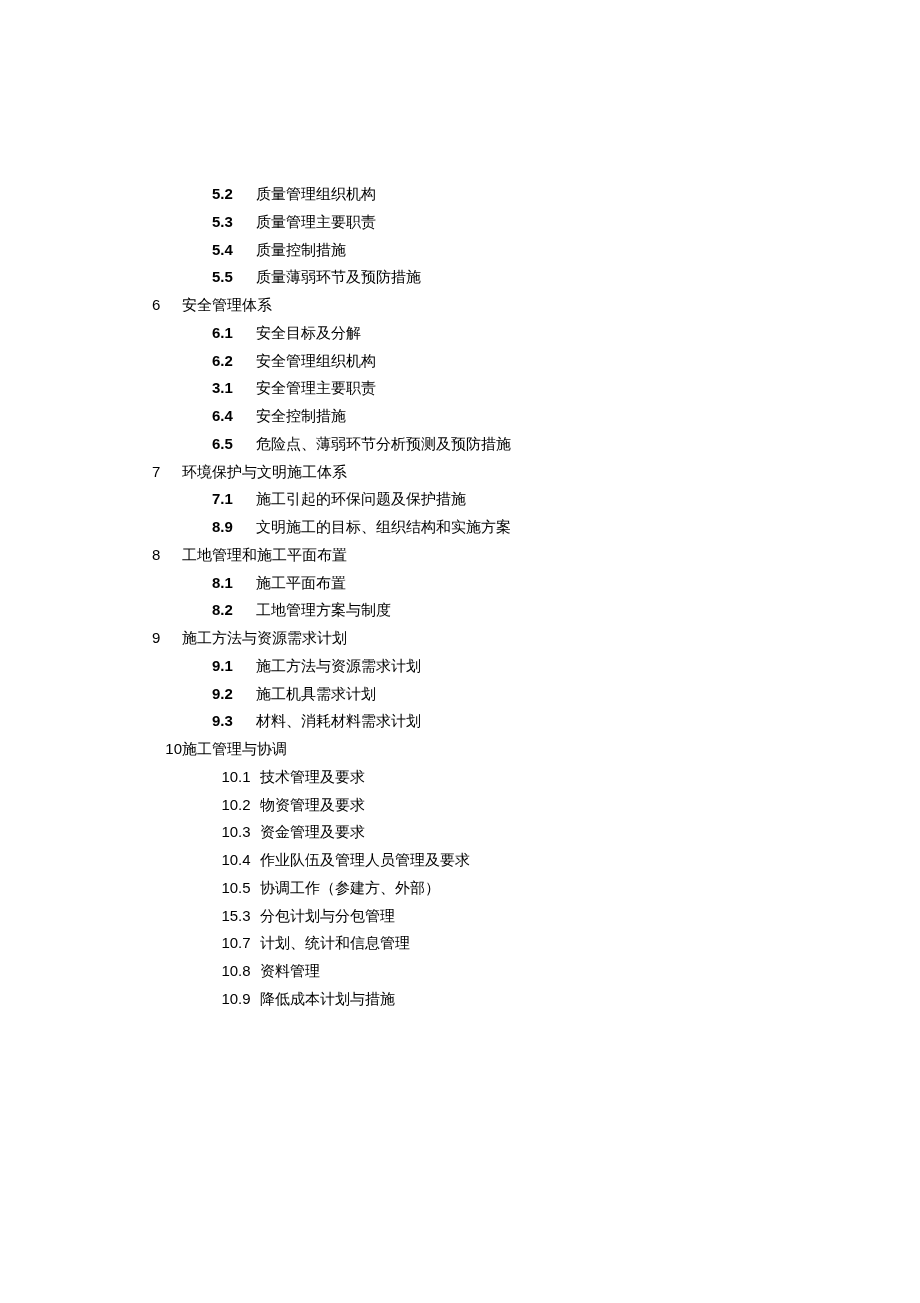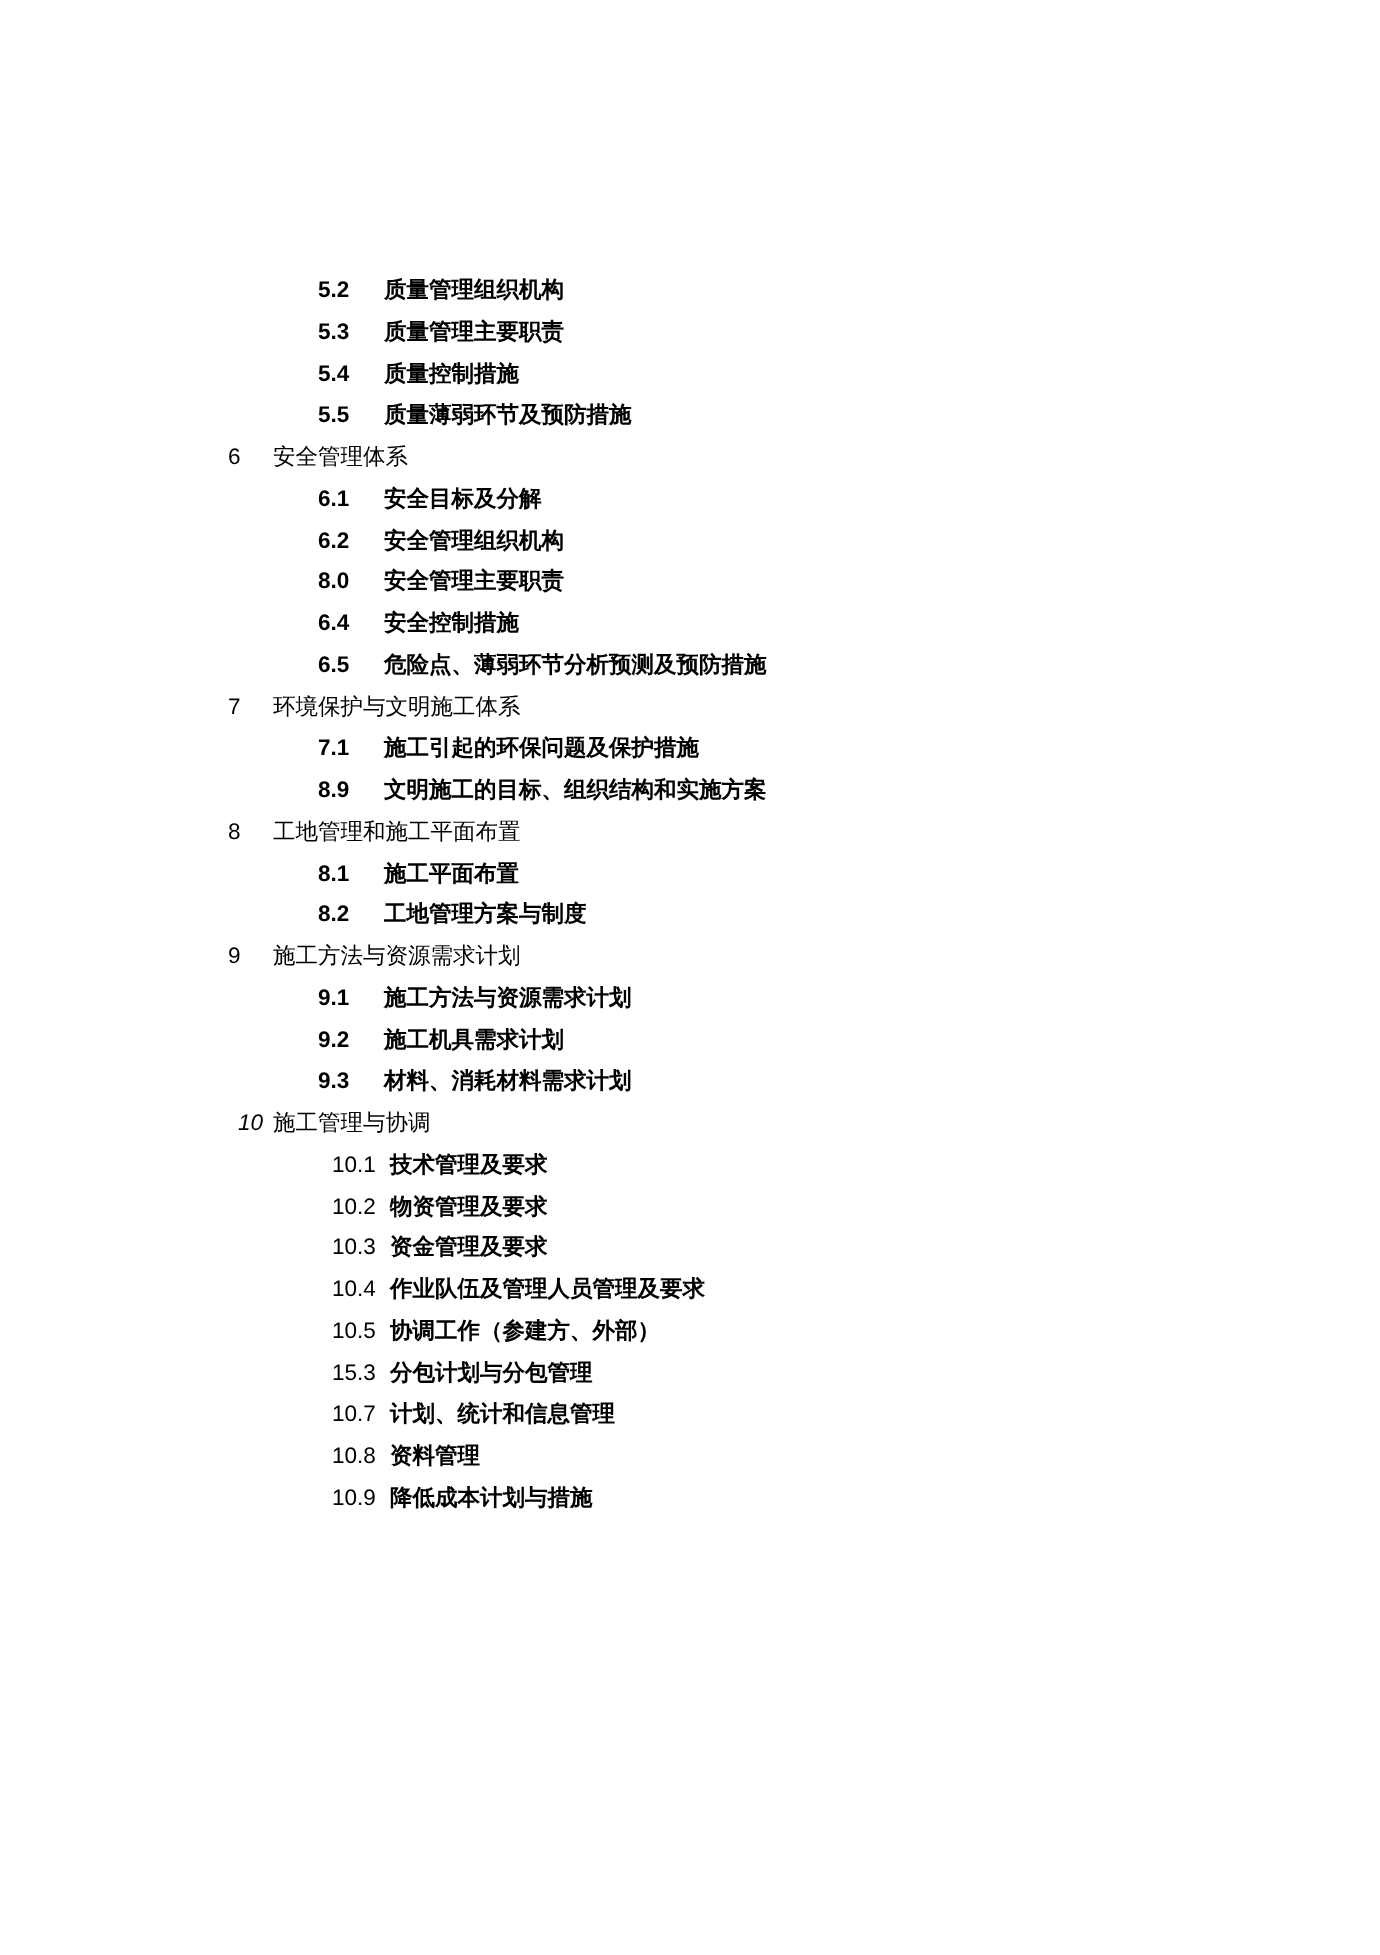--- a/index.html
+++ b/index.html
@@ -23,43 +23,41 @@
       align-items: baseline;
     }
     .num-l1 {
       display: inline-block;
       width: 30px;
       text-align: left;
     }
     .num-l1-wide {
       display: inline-block;
       width: 30px;
-      text-align: center;
-      font-style: italic;
+      text-align: right;
     }
     .title-l1 {
       display: inline-block;
     }
     .sub-wrap {
       padding-left: 60px;
     }
     .num-l2 {
       display: inline-block;
       width: 44px;
       text-align: left;
       font-weight: bold;
     }
     .num-l2-wide {
       display: inline-block;
       width: 48px;
       text-align: center;
     }
     .title-l2 {
       display: inline-block;
-      font-weight: bold;
     }
   </style>
 </head>
 <body>
 
 <div>
 
   <div class="sub-wrap">
     <div class="toc-line">
       <span class="num-l2">5.2</span>
@@ -86,21 +84,21 @@
   <div class="sub-wrap">
     <div class="toc-line">
       <span class="num-l2">6.1</span>
       <span class="title-l2">安全目标及分解</span>
     </div>
     <div class="toc-line">
       <span class="num-l2">6.2</span>
       <span class="title-l2">安全管理组织机构</span>
     </div>
     <div class="toc-line">
-      <span class="num-l2">8.0</span>
+      <span class="num-l2">3.1</span>
       <span class="title-l2">安全管理主要职责</span>
     </div>
     <div class="toc-line">
       <span class="num-l2">6.4</span>
       <span class="title-l2">安全控制措施</span>
     </div>
     <div class="toc-line">
       <span class="num-l2">6.5</span>
       <span class="title-l2">危险点、薄弱环节分析预测及预防措施</span>
     </div>

